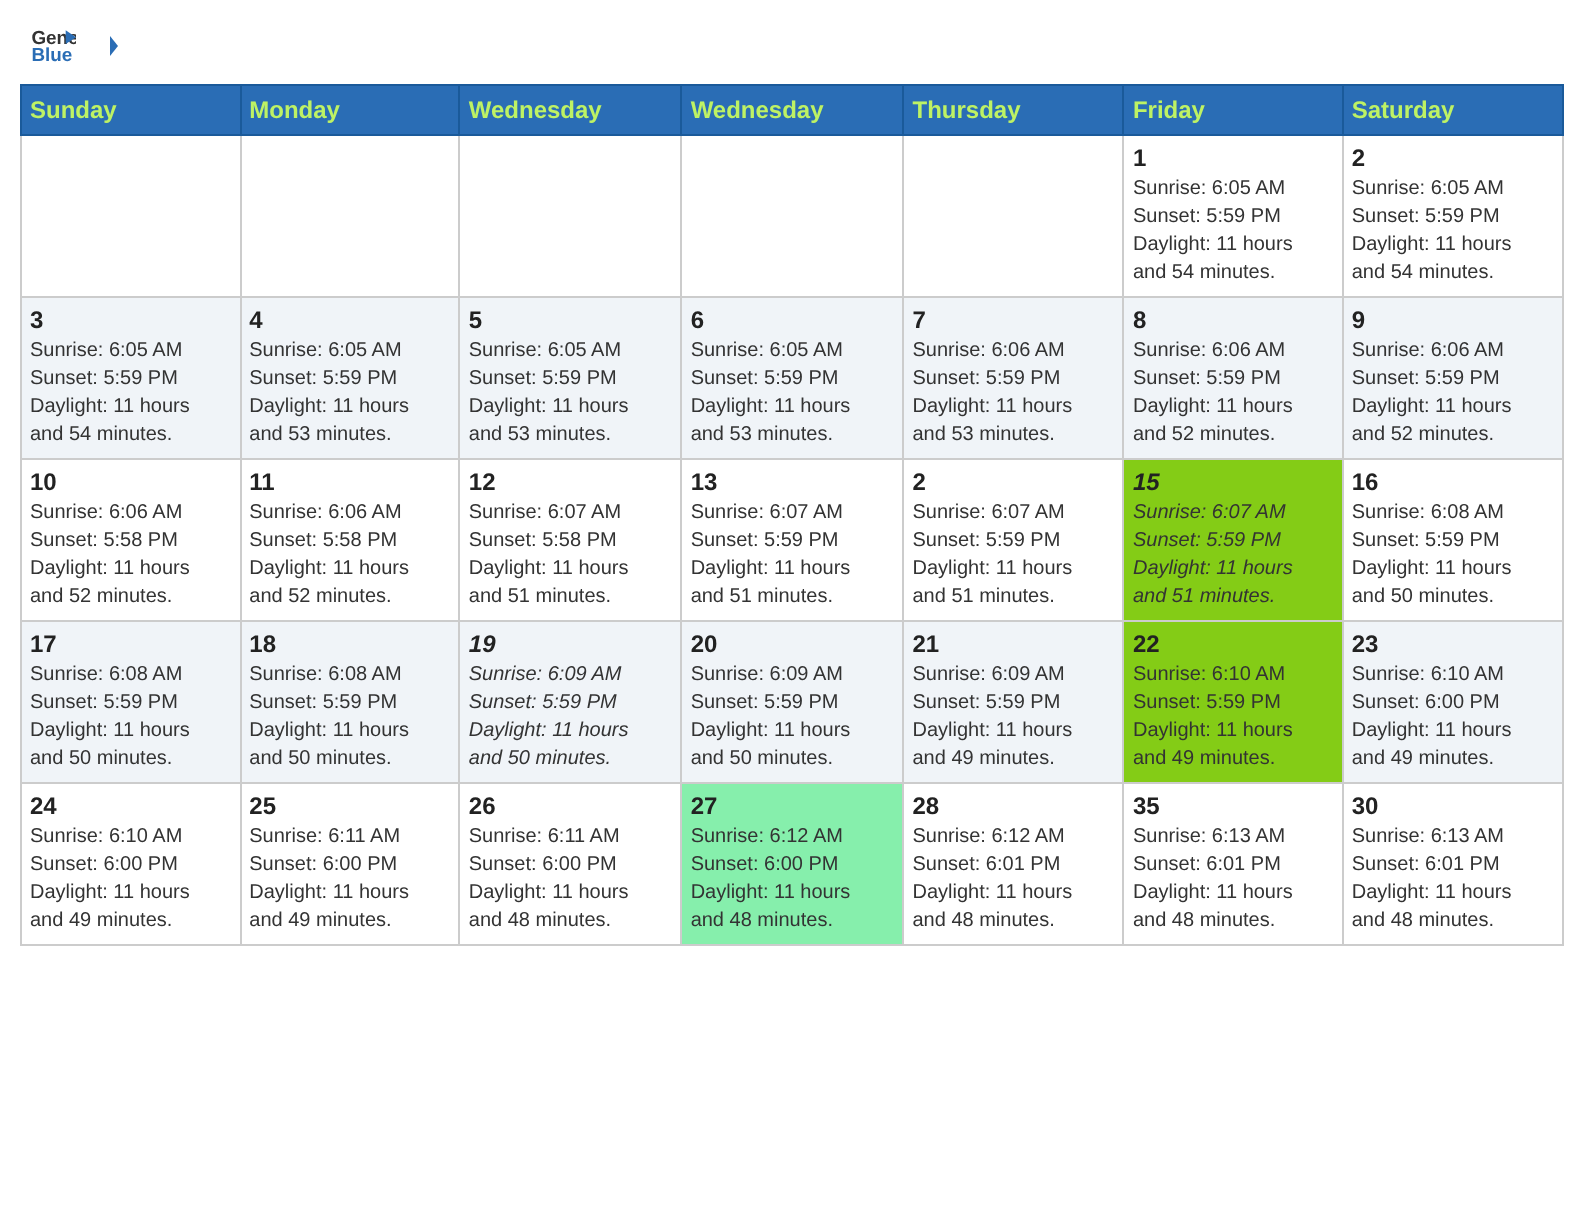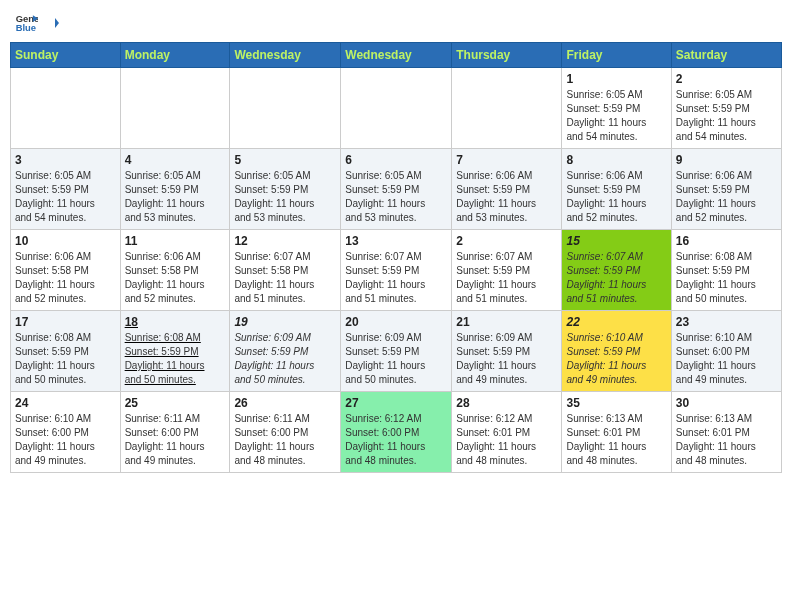--- a/index.html
+++ b/index.html
@@ -244,21 +244,21 @@
         </td>
       </tr>
       <tr>
         <td style="background: rgb(240, 244, 248);">
           <span class="day-number">17</span>
           <div class="day-info" style="white-space: pre-line;">Sunrise: 6:08 AM
 Sunset: 5:59 PM
 Daylight: 11 hours
 and 50 minutes.</div>
         </td>
-        <td style="background: rgb(240, 244, 248); text-decoration: underline;">
+        <td style="background: rgb(240, 244, 248);">
           <span class="day-number">18</span>
           <div class="day-info" style="white-space: pre-line;">Sunrise: 6:08 AM
 Sunset: 5:59 PM
 Daylight: 11 hours
 and 50 minutes.</div>
         </td>
         <td style="background: rgb(240, 244, 248); font-style: italic;">
           <span class="day-number">19</span>
           <div class="day-info" style="white-space: pre-line;">Sunrise: 6:09 AM
 Sunset: 5:59 PM
@@ -272,21 +272,21 @@
 Daylight: 11 hours
 and 50 minutes.</div>
         </td>
         <td style="background: rgb(240, 244, 248);">
           <span class="day-number">21</span>
           <div class="day-info" style="white-space: pre-line;">Sunrise: 6:09 AM
 Sunset: 5:59 PM
 Daylight: 11 hours
 and 49 minutes.</div>
         </td>
-        <td style="background: #fde047; font-style: italic;">
+        <td style="background: #84cc16;">
           <span class="day-number">22</span>
           <div class="day-info" style="white-space: pre-line;">Sunrise: 6:10 AM
 Sunset: 5:59 PM
 Daylight: 11 hours
 and 49 minutes.</div>
         </td>
         <td style="background: rgb(240, 244, 248);">
           <span class="day-number">23</span>
           <div class="day-info" style="white-space: pre-line;">Sunrise: 6:10 AM
 Sunset: 6:00 PM

